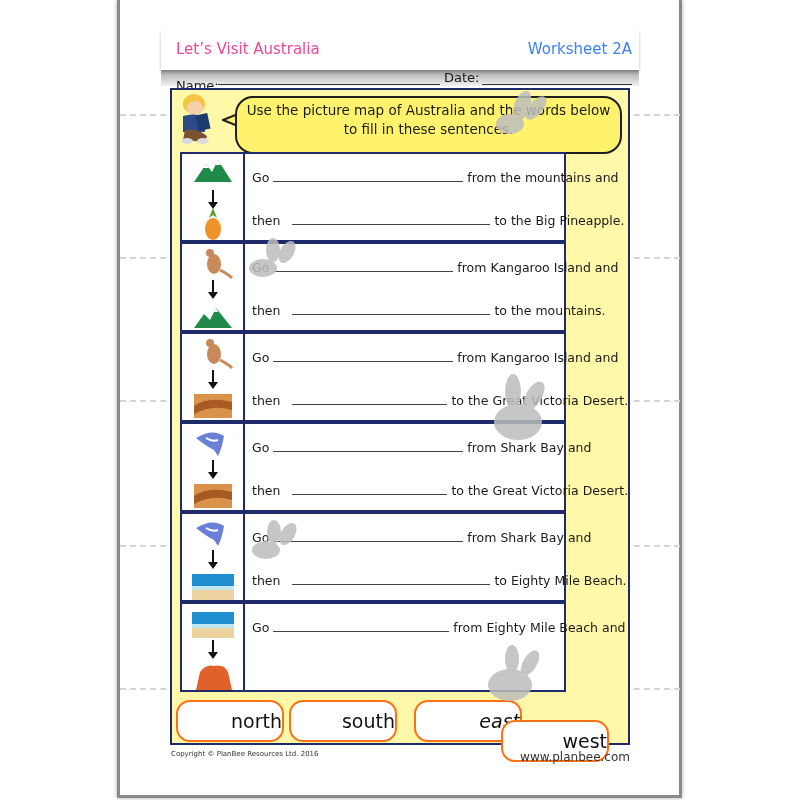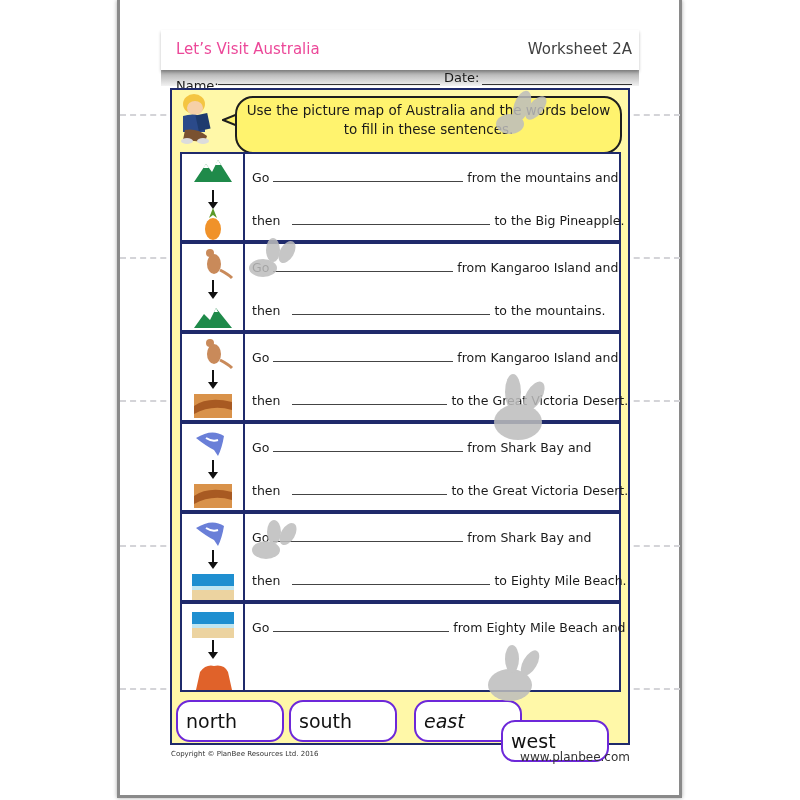--- a/index.html
+++ b/index.html
@@ -23,21 +23,21 @@
     box-shadow: 0 2px 3px rgba(0,0,0,0.25);
   }
   .header-shadow {
     position: absolute; left: 161px; top: 68px; width: 478px; height: 18px;
     background: linear-gradient(to bottom, #9a9a9a, #d8d8d8 70%, #f2f2f2);
   }
   .title {
     position: absolute; left: 176px; top: 40px; font-size: 15px; color: #ec4899;
   }
   .worksheet-id {
-    position: absolute; right: 168px; top: 40px; font-size: 15px; color: #404040;
+    position: absolute; right: 168px; top: 40px; font-size: 15px; color: #3b82f6;
   }
   .name-label { position: absolute; left: 176px; top: 70px; font-size: 13px; margin-top: 8px; }
   .name-line { position: absolute; left: 218px; top: 84px; width: 222px; border-bottom: 1px solid #333; }
   .date-label { position: absolute; left: 444px; top: 70px; font-size: 13px; }
   .date-line { position: absolute; left: 482px; top: 84px; width: 150px; border-bottom: 1px solid #333; }
 
   .frame {
     position: absolute; left: 170px; top: 88px; width: 460px; height: 657px;
     background: #fff8a8; border: 2px solid #1f2a6b; box-sizing: border-box;
   }
@@ -46,41 +46,41 @@
   }
   .bubble {
     position: absolute; left: 235px; top: 96px; width: 387px; height: 58px;
     background: #fff36e; border: 2px solid #1e1e1e; border-radius: 18px;
     box-sizing: border-box; text-align: center; font-size: 13.5px; line-height: 19px; padding-top: 3px;
   }
   .bubble-tail {
     position: absolute; left: 222px; top: 113px; width: 16px; height: 14px;
   }
   .row {
-    position: absolute; left: 180px; width: 441px; height: 90px;
+    position: absolute; left: 180px; width: 386px; height: 90px;
     background: #ffffff; border: 2px solid #1f2a6b; box-sizing: border-box;
   }
   .row .icon-cell {
     position: absolute; left: 0; top: 0; width: 63px; height: 100%;
     border-right: 2px solid #1f2a6b; box-sizing: border-box;
   }
   .row .line1, .row .line2 {
     position: absolute; left: 70px; font-size: 12.5px; white-space: nowrap;
   }
   .row .line1 { top: 16px; }
   .row .line2 { top: 59px; }
   .blank { display: inline-block; border-bottom: 1px solid #444; vertical-align: baseline; height: 10px; margin: 0 4px; }
   .icon-top { position: absolute; left: 10px; top: 4px; width: 42px; height: 32px; }
   .icon-arrow { position: absolute; left: 22px; top: 36px; width: 18px; height: 20px; }
   .icon-bottom { position: absolute; left: 10px; top: 54px; width: 42px; height: 32px; }
 
   .word-btn {
     position: absolute; top: 700px; width: 108px; height: 42px;
-    background: #ffffff; border: 2px solid #6d28d9; border-radius: 14px;
-    box-sizing: border-box; text-align: left; font-size: 19px; line-height: 38px; color: #111; padding-left: 8px;
+    background: #ffffff; border: 2px solid #f97316; border-radius: 14px;
+    box-sizing: border-box; text-align: right; font-size: 19px; line-height: 38px; color: #111; padding-left: 8px;
   }
   .copyright { position: absolute; left: 171px; top: 750px; font-size: 7px; color: #333; }
   .site { position: absolute; right: 170px; top: 750px; font-size: 12px; color: #333; text-align: right; }
   .bee { position: absolute; pointer-events: none; opacity: 0.85; }
 </style>
 </head>
 <body>
 
 <div class="paper"></div>
 

